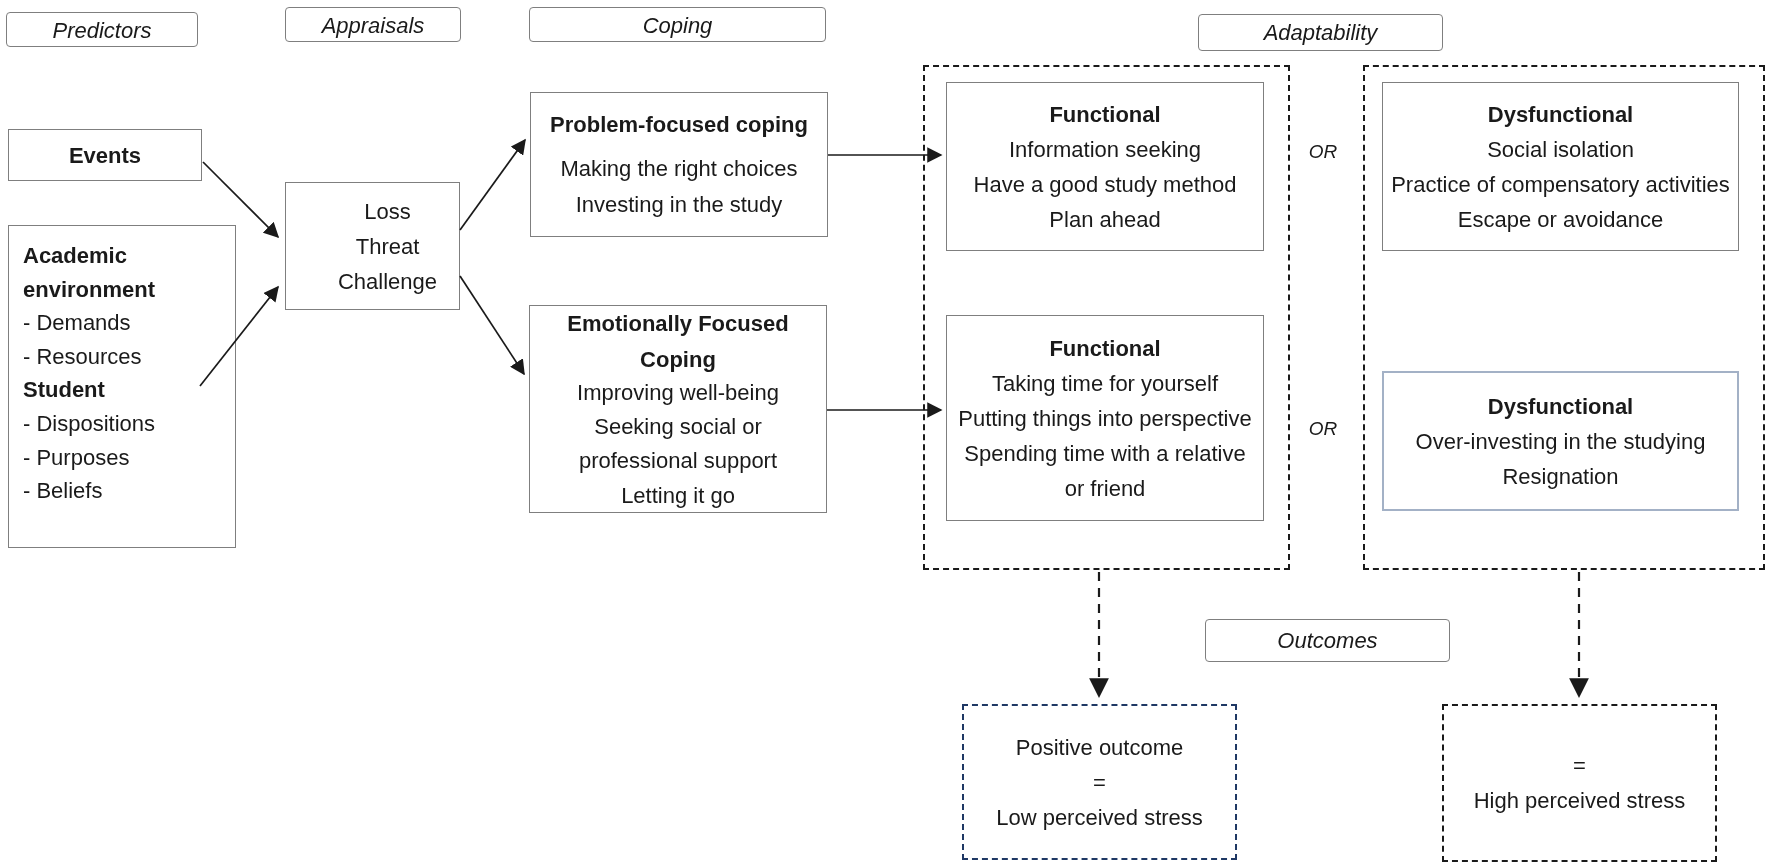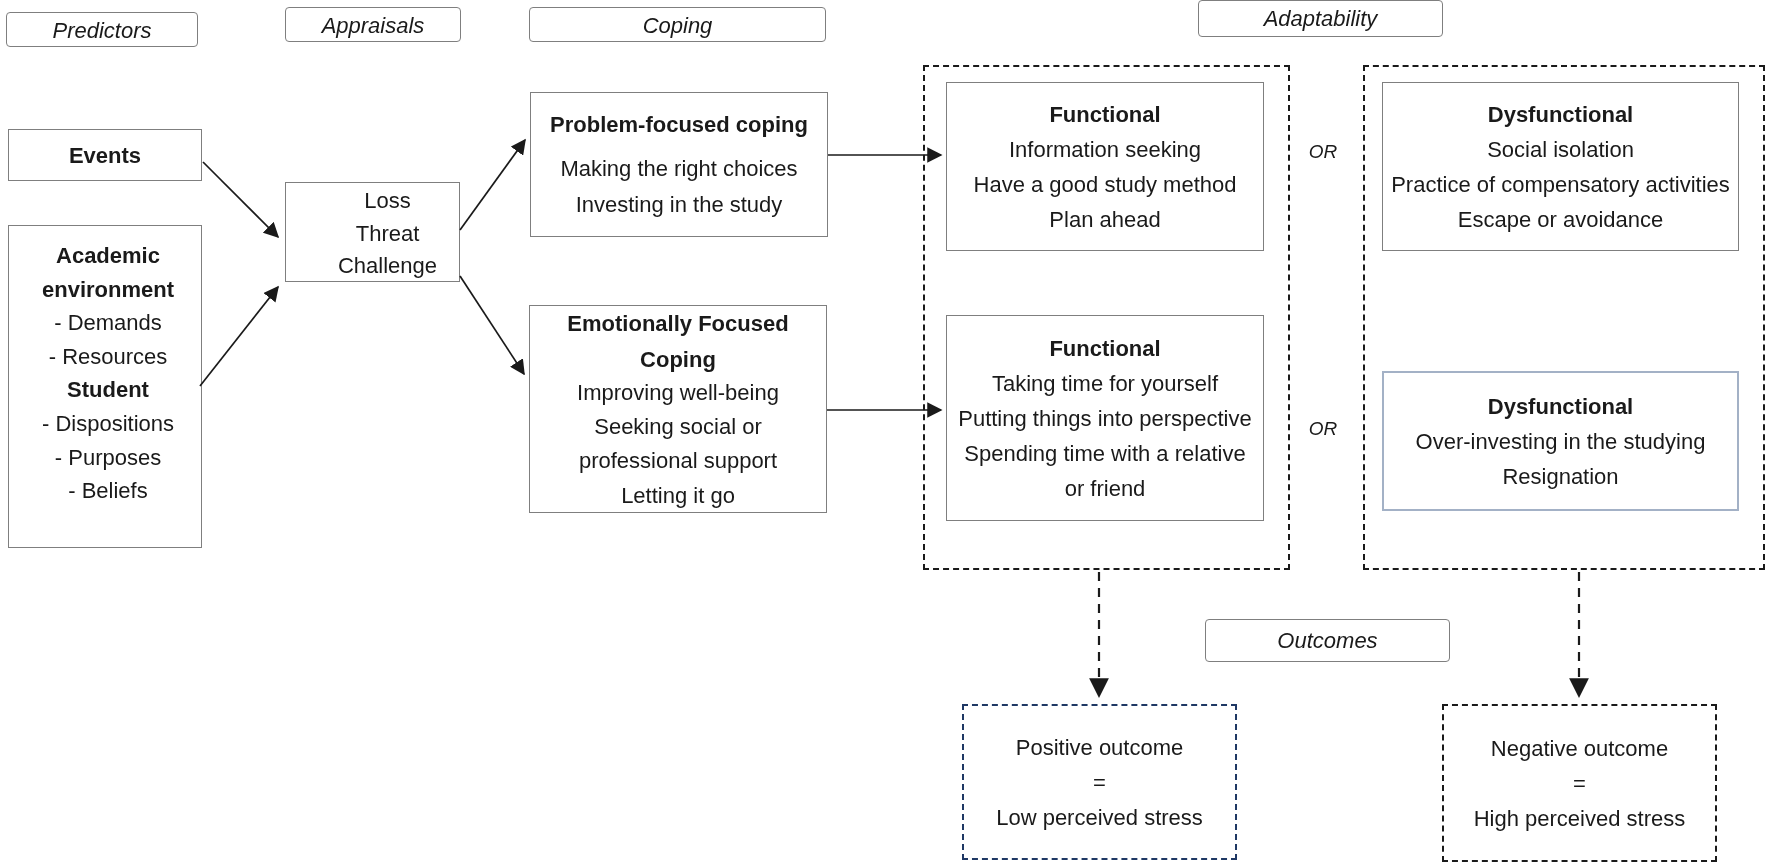--- a/index.html
+++ b/index.html
@@ -70,40 +70,40 @@
 
   <div class="box header" style="left:6px; top:12px; width:192px; height:35px;">
     <div class="line">Predictors</div>
   </div>
   <div class="box header" style="left:285px; top:7px; width:176px; height:35px;">
     <div class="line">Appraisals</div>
   </div>
   <div class="box header" style="left:529px; top:7px; width:297px; height:35px;">
     <div class="line">Coping</div>
   </div>
-  <div class="box header" style="left:1198px; top:0; width:245px; height:37px;">
+  <div class="box header" style="left:1198px; top:14px; width:245px; height:37px;">
     <div class="line">Adaptability</div>
   </div>
 
   <div class="box solid bold" style="left:8px; top:129px; width:194px; height:52px;">
     <div class="line">Events</div>
   </div>
 
-  <div class="box solid left-align" style="left:8px; top:225px; width:194px; height:323px;align-items:center;">
+  <div class="box solid left-align" style="left:8px; top:225px; width:228px; height:323px;">
     <div class="line bold">Academic</div>
     <div class="line bold">environment</div>
     <div class="line">- Demands</div>
     <div class="line">- Resources</div>
     <div class="line bold">Student</div>
     <div class="line">- Dispositions</div>
     <div class="line">- Purposes</div>
     <div class="line">- Beliefs</div>
   </div>
 
-  <div class="box solid" style="left:285px; top:182px; width:175px; height:100px;padding-left:30px;">
+  <div class="box solid" style="left:285px; top:182px; width:175px; height:128px;padding-left:30px;">
     <div class="line">Loss</div>
     <div class="line">Threat</div>
     <div class="line">Challenge</div>
   </div>
 
   <div class="box solid" style="left:530px; top:92px; width:298px; height:145px; line-height:36px;">
     <div class="line bold" style="margin-bottom:8px;">Problem-focused coping</div>
     <div class="line">Making the right choices</div>
     <div class="line">Investing in the study</div>
   </div>
@@ -153,21 +153,20 @@
     <div class="line">Outcomes</div>
   </div>
 
   <div class="box navy-dashed" style="left:962px; top:704px; width:275px; height:156px;">
     <div class="line">Positive outcome</div>
     <div class="line">=</div>
     <div class="line">Low perceived stress</div>
   </div>
 
   <div class="box black-dashed" style="left:1442px; top:704px; width:275px; height:158px;">
-    <div class="line">Negative outcome</div>
     <div class="line">=</div>
     <div class="line">High perceived stress</div>
   </div>
 
   <svg class="overlay" width="1772" height="867" viewBox="0 0 1772 867">
     <defs>
       <marker id="arrow" viewBox="0 0 10 10" refX="9" refY="5" markerWidth="9" markerHeight="9" orient="auto-start-reverse">
         <path d="M 0 0 L 10 5 L 0 10 z" fill="#1a1a1a"></path>
       </marker>
     </defs>

